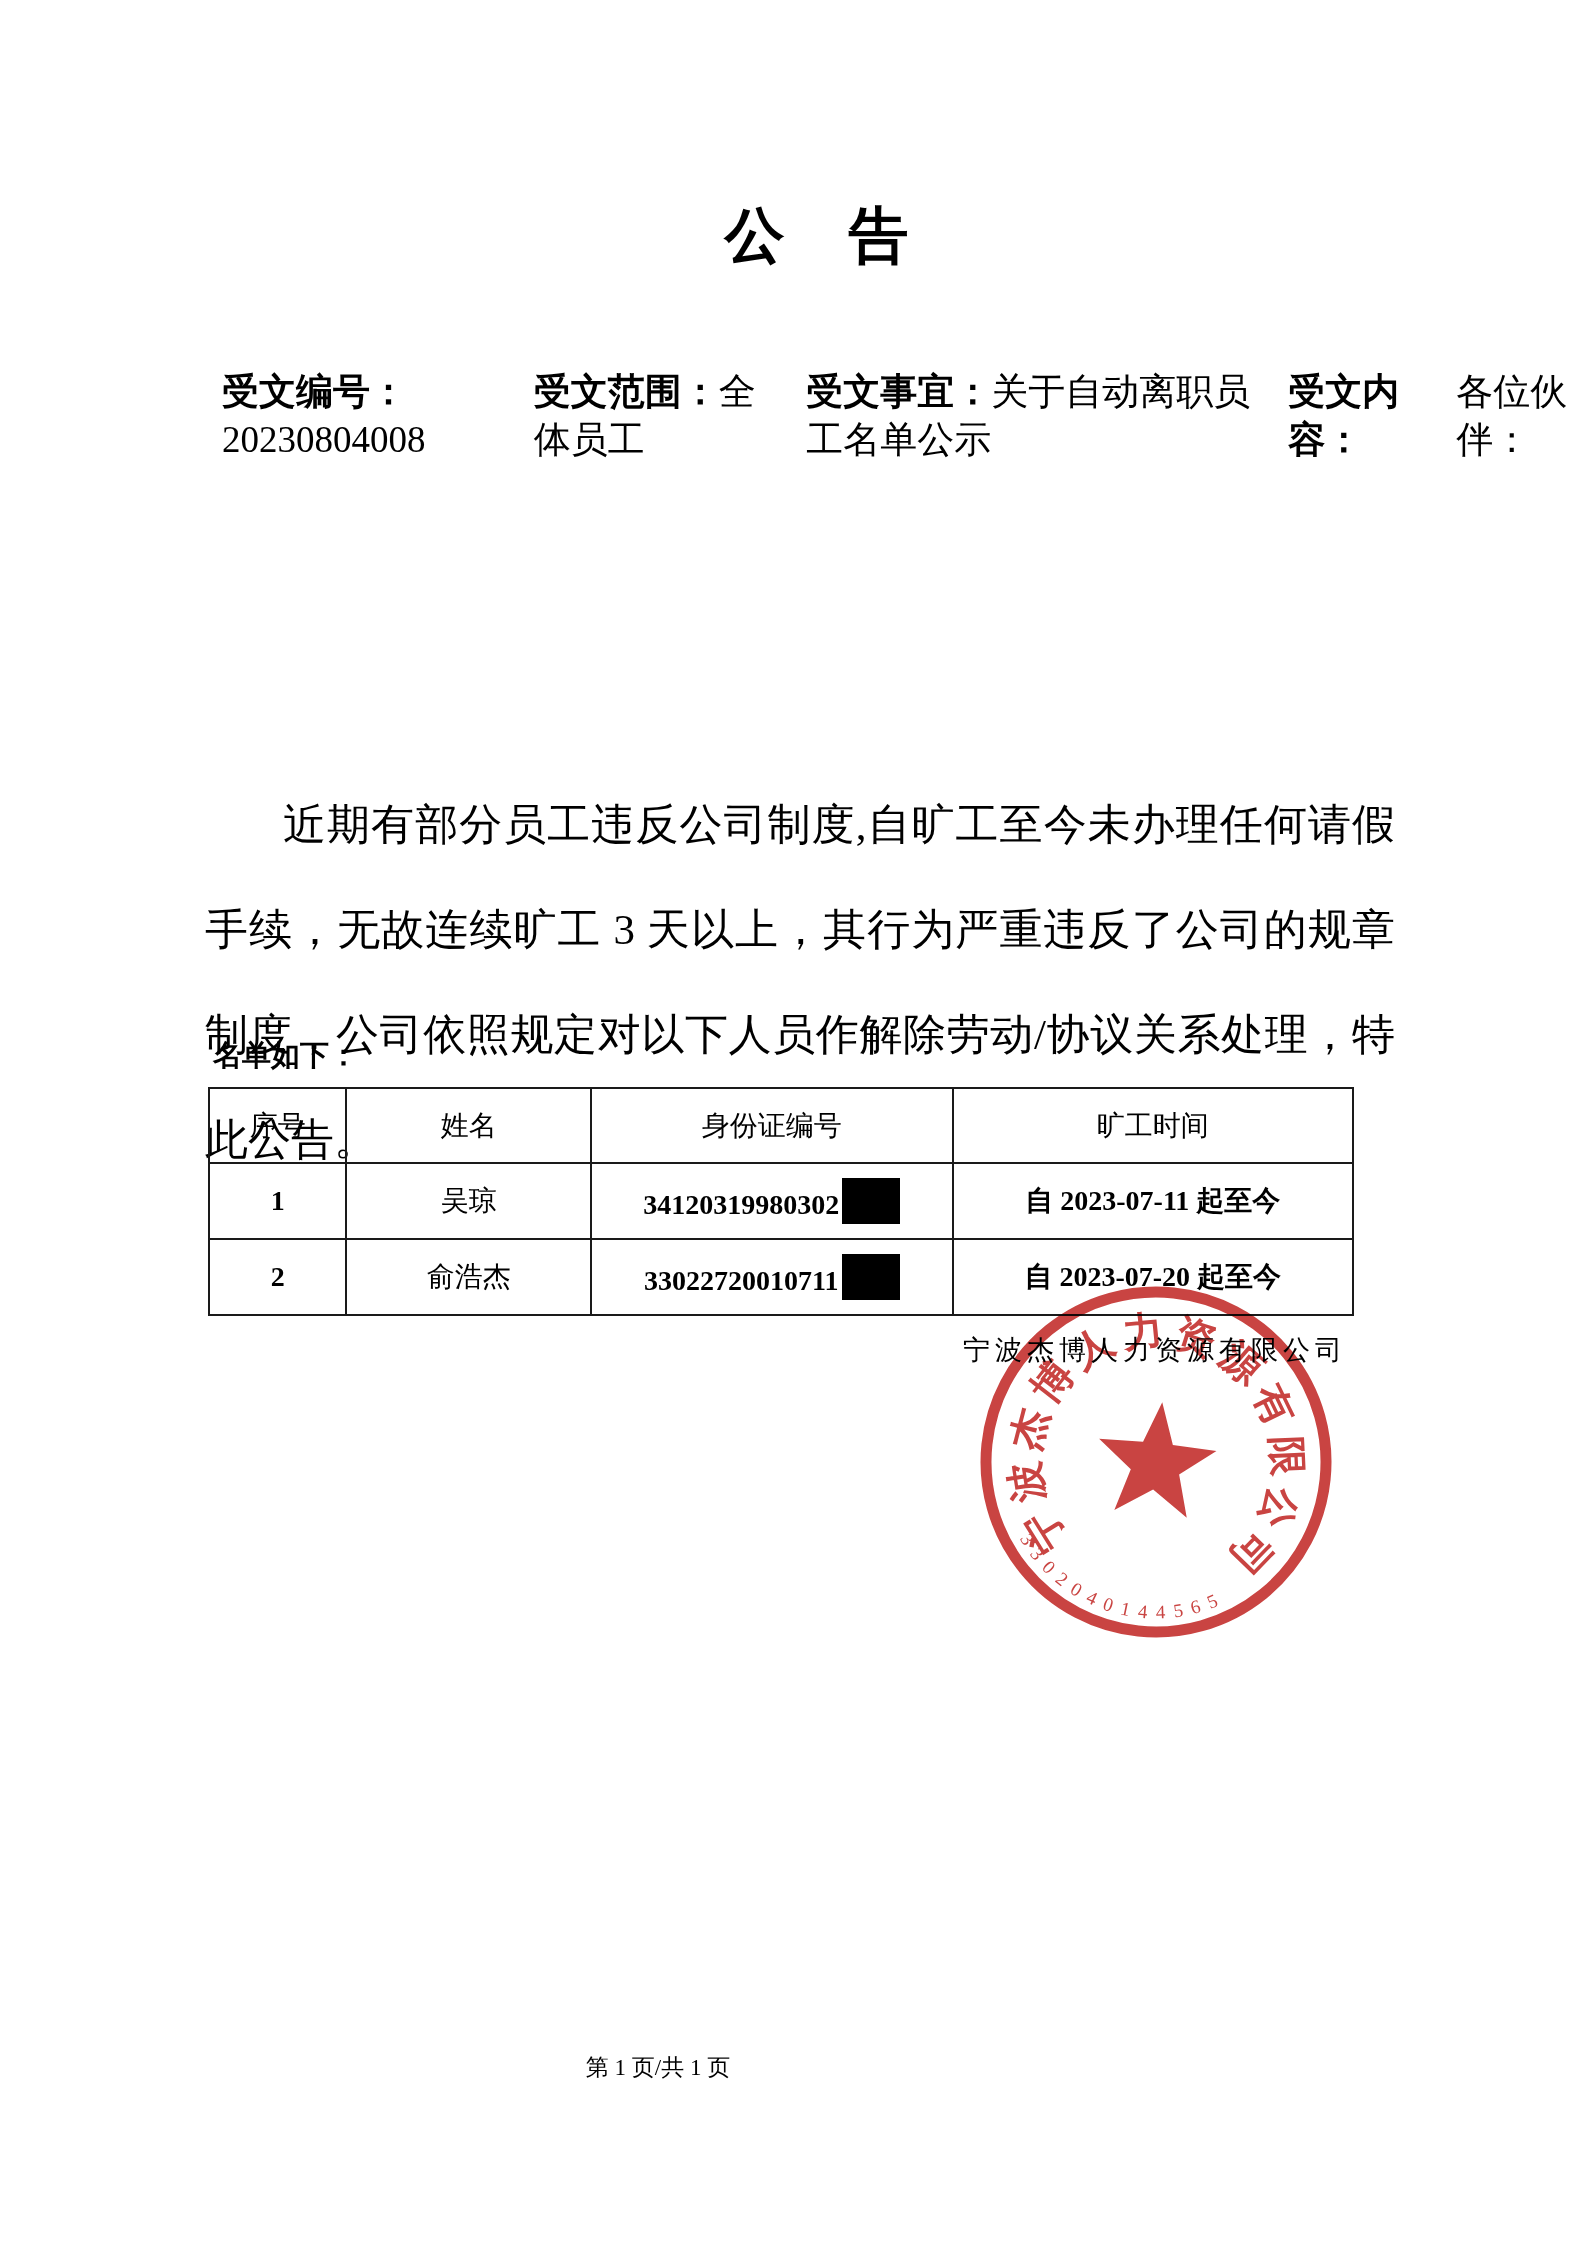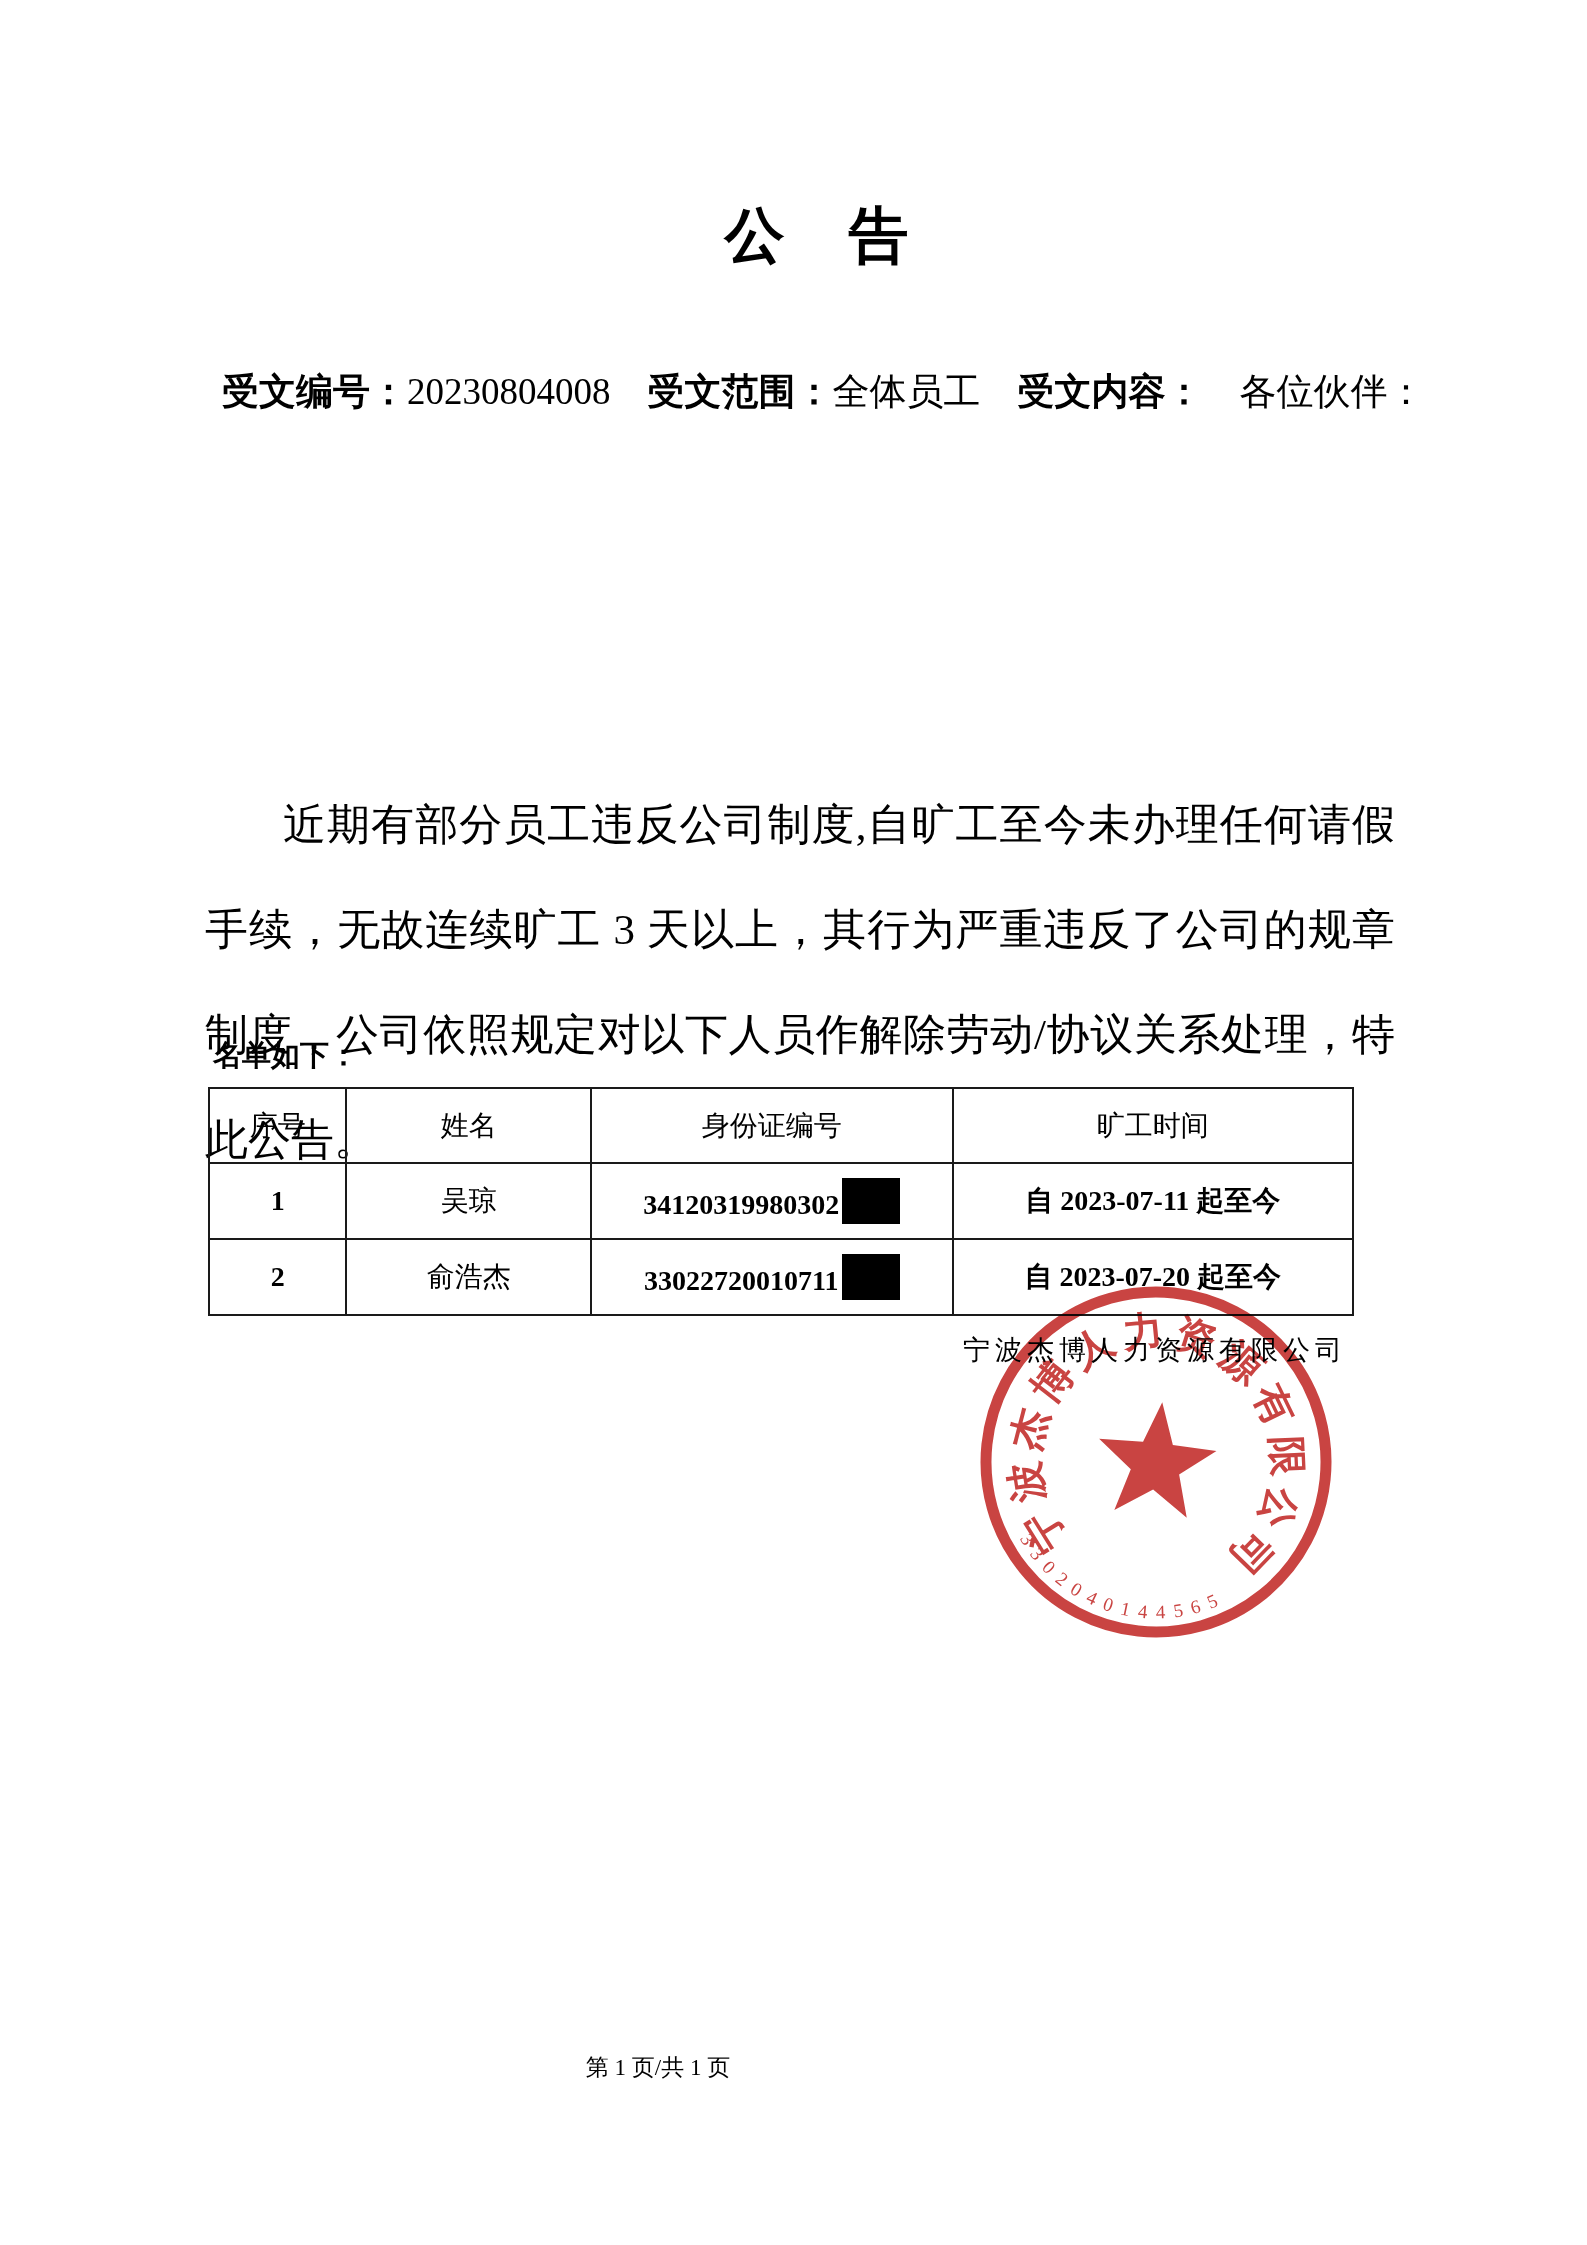--- a/index.html
+++ b/index.html
@@ -87,20 +87,23 @@
   <div class="doc-title">公　告</div>
 
   <div class="fields">
     <div>
       <span class="field-label">受文编号：</span><span class="field-value">20230804008</span>
     </div>
     <div>
       <span class="field-label">受文范围：</span><span class="field-value">全体员工</span>
     </div>
     <div>
+      <span class="field-label">受文事宜：</span><span class="field-value">关于自动离职员工名单公示</span>
+    </div>
+    <div>
       <span class="field-label">受文内容：</span><span class="field-value"></span>
     </div>
     <div>各位伙伴：</div>
   </div>
 
   <div class="body-par">近期有部分员工违反公司制度,自旷工至今未办理任何请假手续，无故连续旷工 3 天以上，其行为严重违反了公司的规章制度，公司依照规定对以下人员作解除劳动/协议关系处理，特此公告。</div>
 
   <div class="list-label">名单如下：</div>
 
   <table class="roster">

